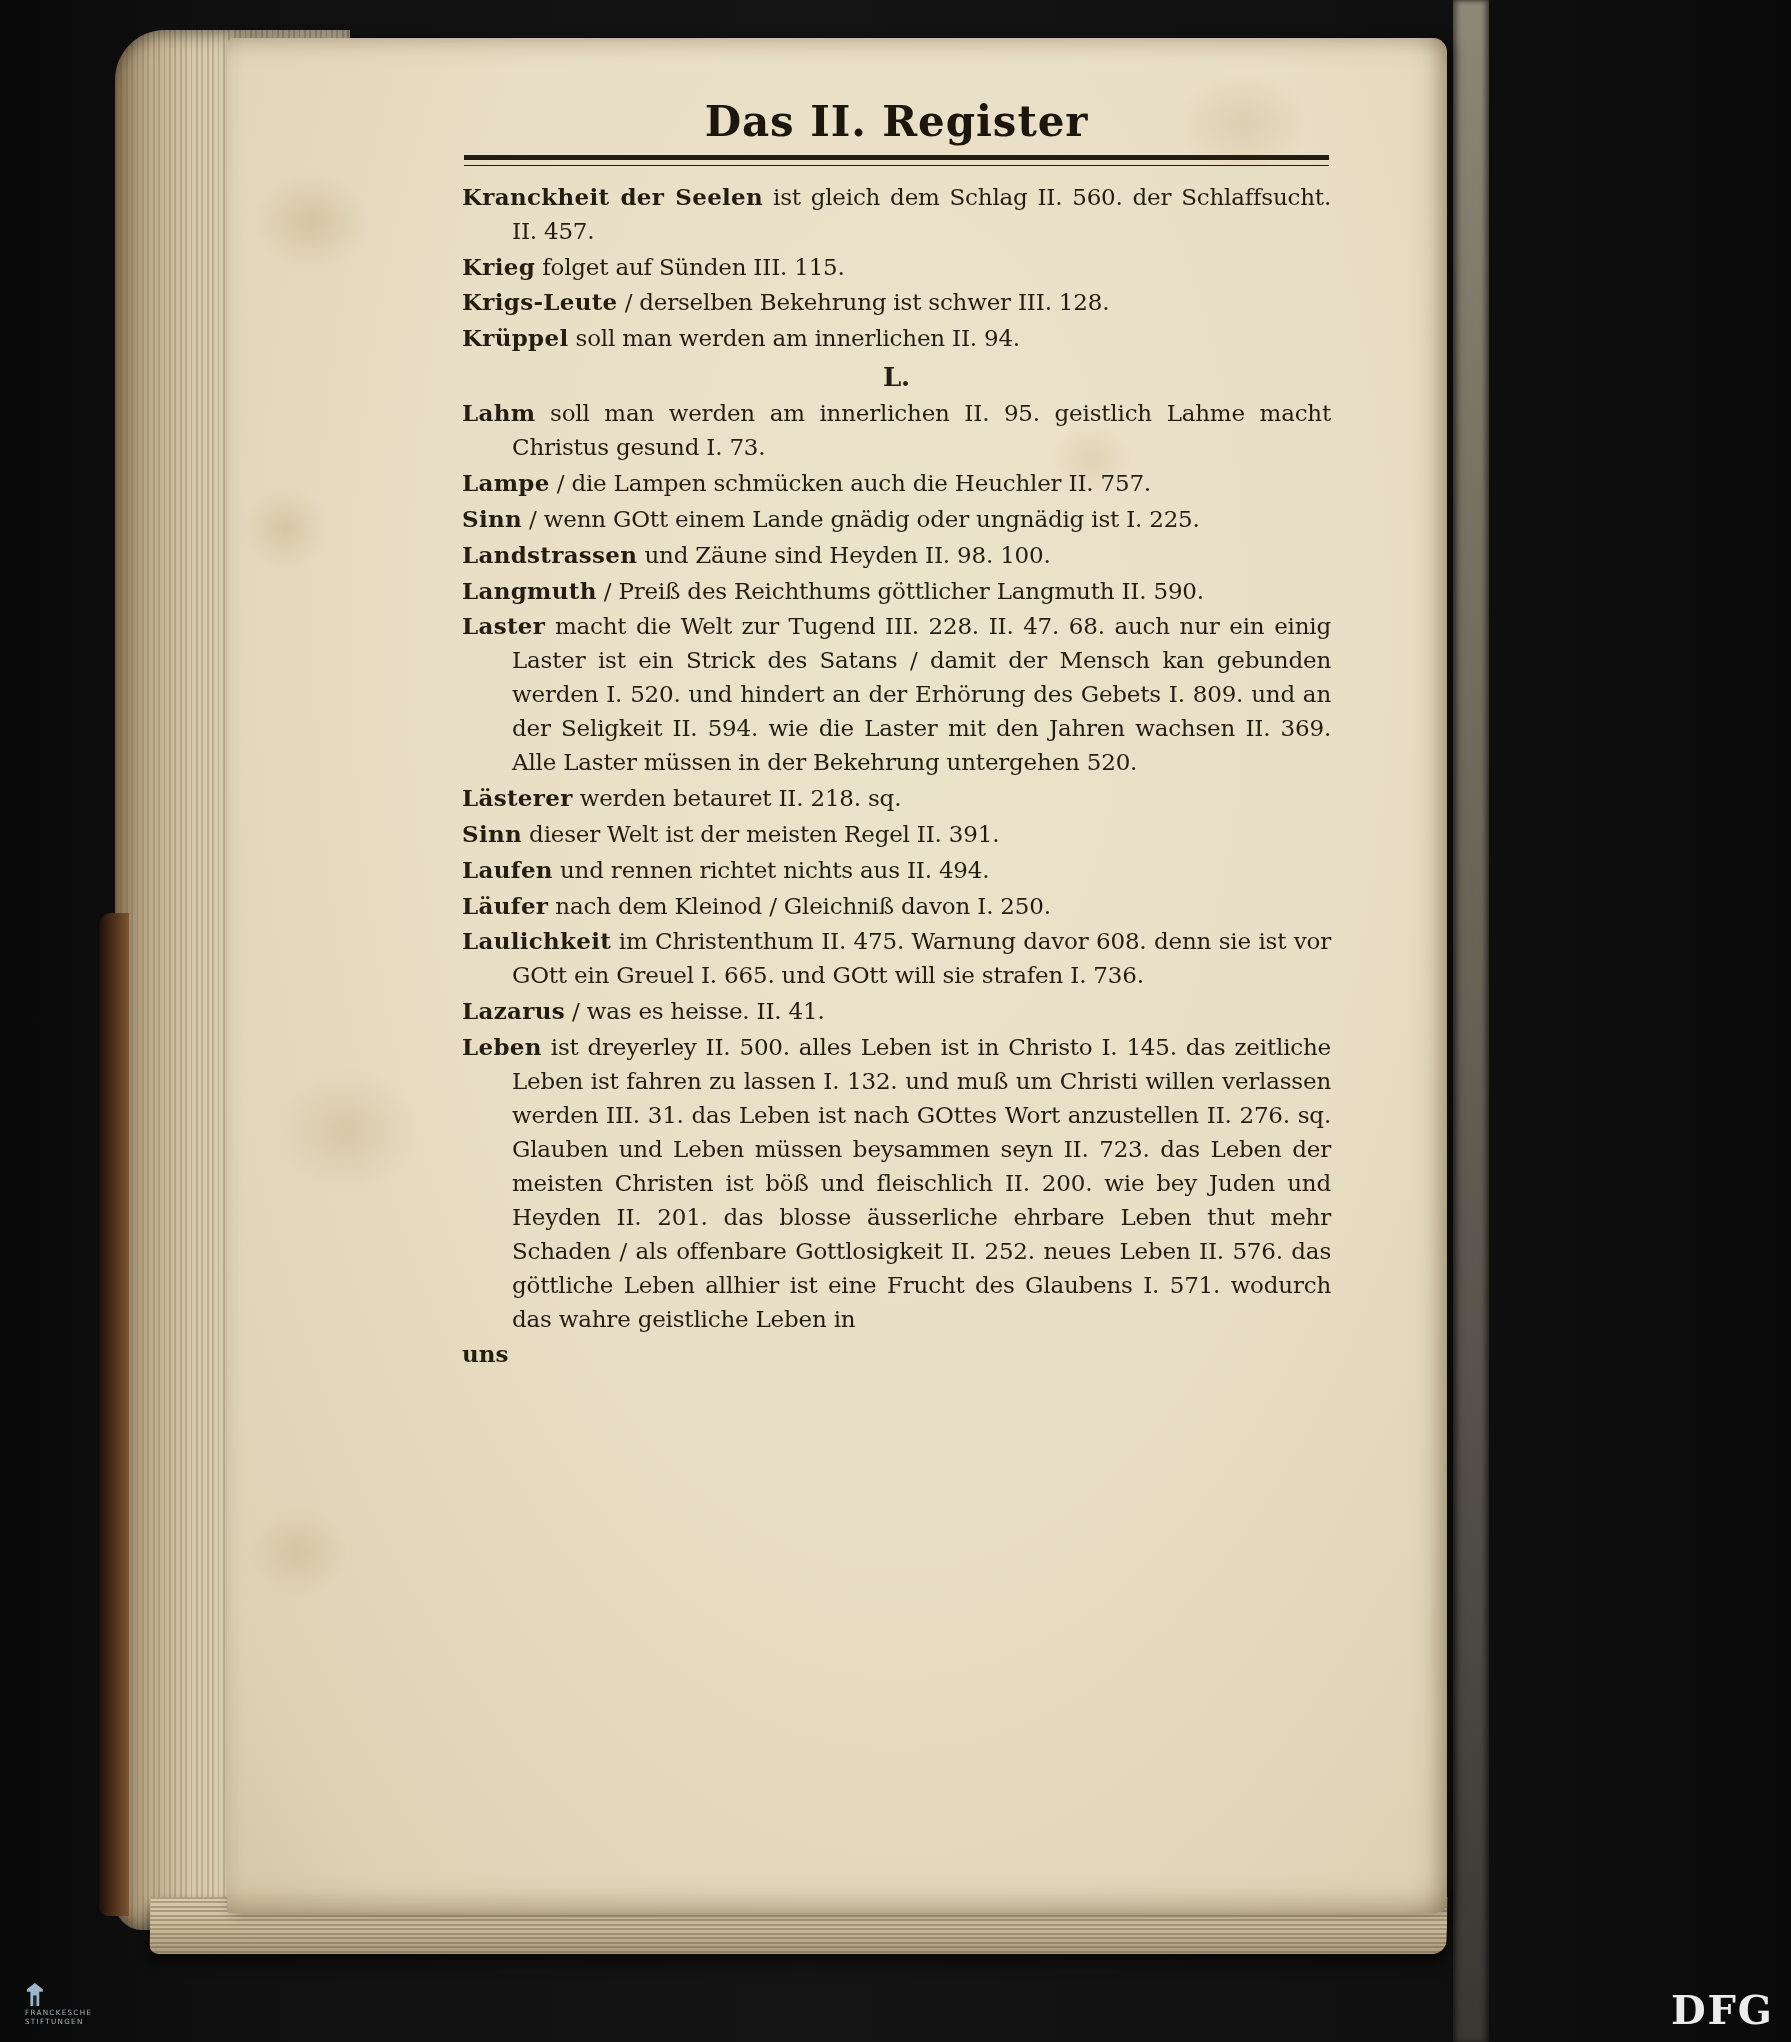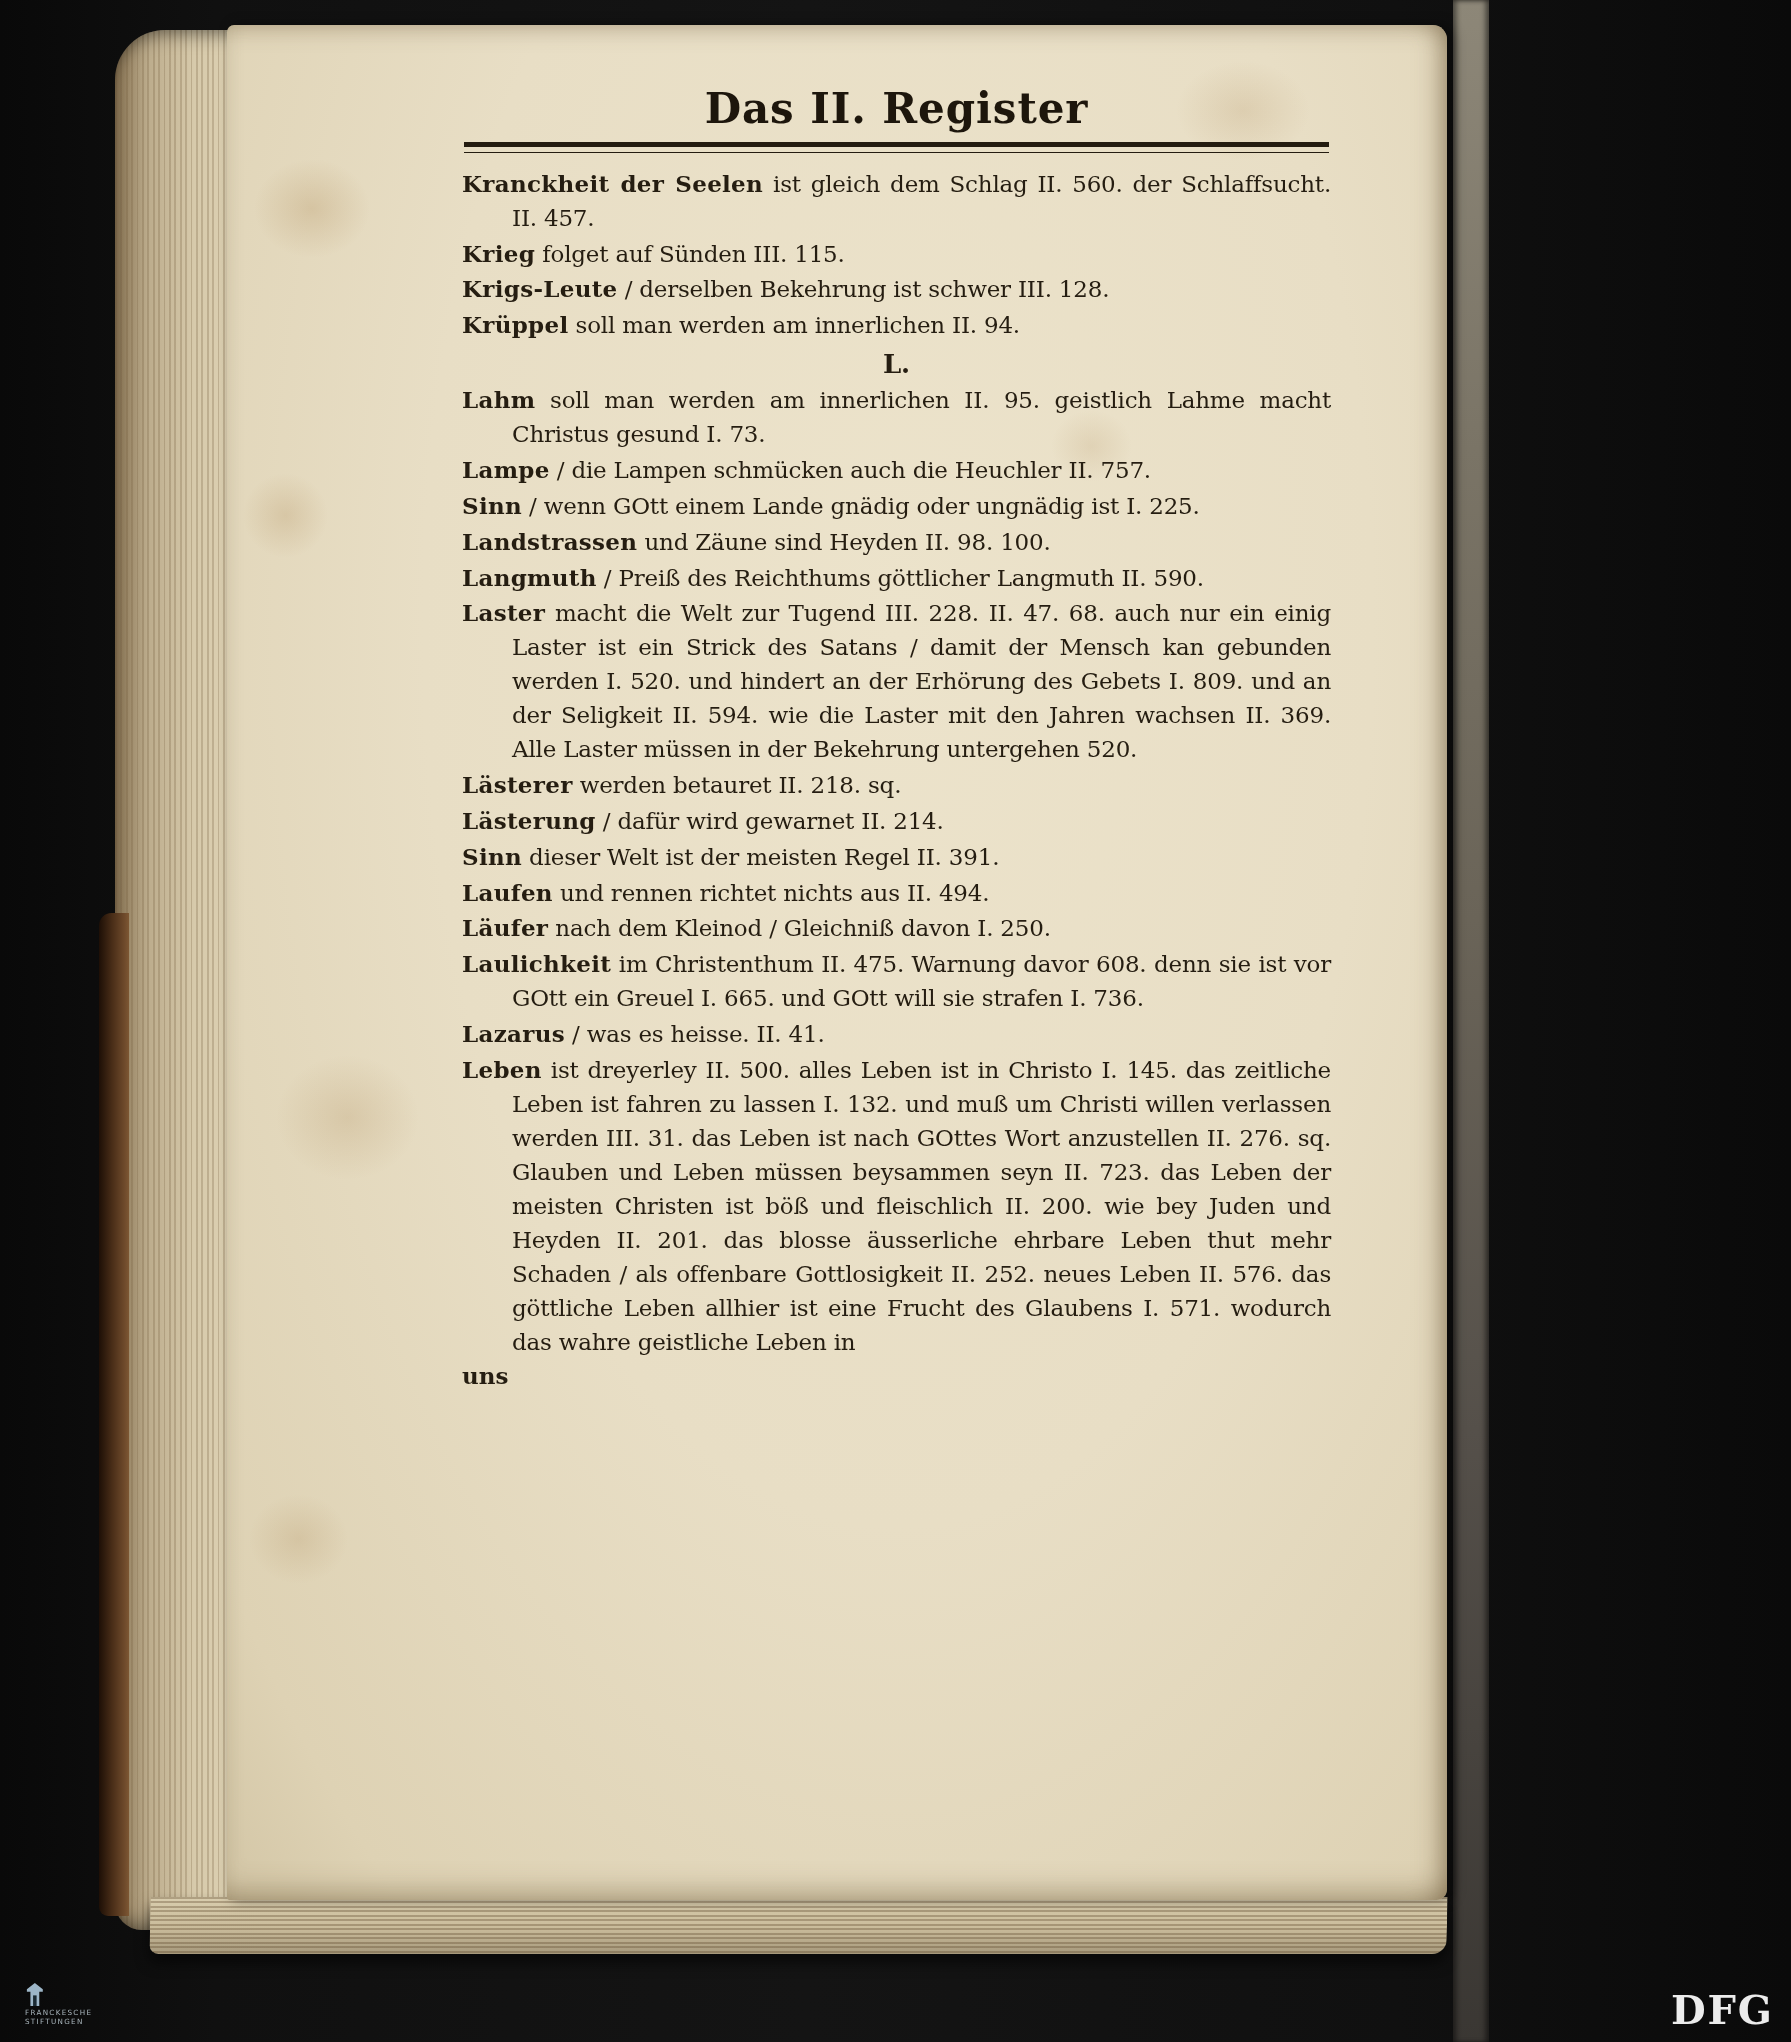--- a/index.html
+++ b/index.html
@@ -34,21 +34,21 @@
     position:absolute;left:150px;top:1897px;width:1297px;height:57px;
     background:
       repeating-linear-gradient(180deg, rgba(96,74,46,.35) 0 1.8px, rgba(0,0,0,0) 1.8px 4.5px),
       linear-gradient(180deg,#d9cdae 0%,#c9bb9a 55%,#a6997c 100%);
     transform:skewX(-1.2deg);
     border-radius:0 0 14.3px 9px;
     box-shadow:0 9px 14.3px rgba(0,0,0,.55);
   }
   
   .page{
-    position:absolute;left:227px;top:25px;width:1220px;height:1875px;
+    position:absolute;left:227px;top:38px;width:1220px;height:1875px;
     background:radial-gradient(ellipse at 55% 32%, #ece3cb 0%, #e8dec5 50%, #ded2b4 88%, #d3c6a6 100%);
     border-radius:7.2px 14.3px 10.7px 3.6px;
     box-shadow:
       inset -19.7px 0 27px -14.3px rgba(104,84,52,.55),
       inset 0 -21.5px 30px -16px rgba(104,84,52,.45),
       inset 0 16px 23px -14.3px rgba(104,84,52,.35),
       5.4px 0 12.5px rgba(0,0,0,.4);
     text-decoration: underline;
   }
   .stain{position:absolute;border-radius:50%;pointer-events:none;}
@@ -112,21 +112,20 @@
           <div class="entry"><span class="term">Krigs-Leute</span> / derselben Bekehrung ist schwer III. 128.</div>
           <div class="entry"><span class="term">Krüppel</span> soll man werden am innerlichen II. 94.</div>
           <div class="section-heading">L.</div>
           <div class="entry"><span class="term">Lahm</span> soll man werden am innerlichen II. 95. geistlich Lahme macht Christus gesund I. 73.</div>
           <div class="entry"><span class="term">Lampe</span> / die Lampen schmücken auch die Heuchler II. 757.</div>
           <div class="entry"><span class="term">Sinn</span> / wenn GOtt einem Lande gnädig oder ungnädig ist I. 225.</div>
           <div class="entry"><span class="term">Landstrassen</span> und Zäune sind Heyden II. 98. 100.</div>
           <div class="entry"><span class="term">Langmuth</span> / Preiß des Reichthums göttlicher Langmuth II. 590.</div>
           <div class="entry"><span class="term">Laster</span> macht die Welt zur Tugend III. 228. II. 47. 68. auch nur ein einig Laster ist ein Strick des Satans / damit der Mensch kan gebunden werden I. 520. und hindert an der Erhörung des Gebets I. 809. und an der Seligkeit II. 594. wie die Laster mit den Jahren wachsen II. 369. Alle Laster müssen in der Bekehrung untergehen 520.</div>
           <div class="entry"><span class="term">Lästerer</span> werden betauret II. 218. sq.</div>
-          <div class="entry"><span class="term">Lästerung</span> / dafür wird gewarnet II. 214.</div>
           <div class="entry"><span class="term">Sinn</span> dieser Welt ist der meisten Regel II. 391.</div>
           <div class="entry"><span class="term">Laufen</span> und rennen richtet nichts aus II. 494.</div>
           <div class="entry"><span class="term">Läufer</span> nach dem Kleinod / Gleichniß davon I. 250.</div>
           <div class="entry"><span class="term">Laulichkeit</span> im Christenthum II. 475. Warnung davor 608. denn sie ist vor GOtt ein Greuel I. 665. und GOtt will sie strafen I. 736.</div>
           <div class="entry"><span class="term">Lazarus</span> / was es heisse. II. 41.</div>
           <div class="entry"><span class="term">Leben</span> ist dreyerley II. 500. alles Leben ist in Christo I. 145. das zeitliche Leben ist fahren zu lassen I. 132. und muß um Christi willen verlassen werden III. 31. das Leben ist nach GOttes Wort anzustellen II. 276. sq. Glauben und Leben müssen beysammen seyn II. 723. das Leben der meisten Christen ist böß und fleischlich II. 200. wie bey Juden und Heyden II. 201. das blosse äusserliche ehrbare Leben thut mehr Schaden / als offenbare Gottlosigkeit II. 252. neues Leben II. 576. das göttliche Leben allhier ist eine Frucht des Glaubens I. 571. wodurch das wahre geistliche Leben in</div>
         </div>
       <div class="catchword">uns</div>
     </div>
   </div>

